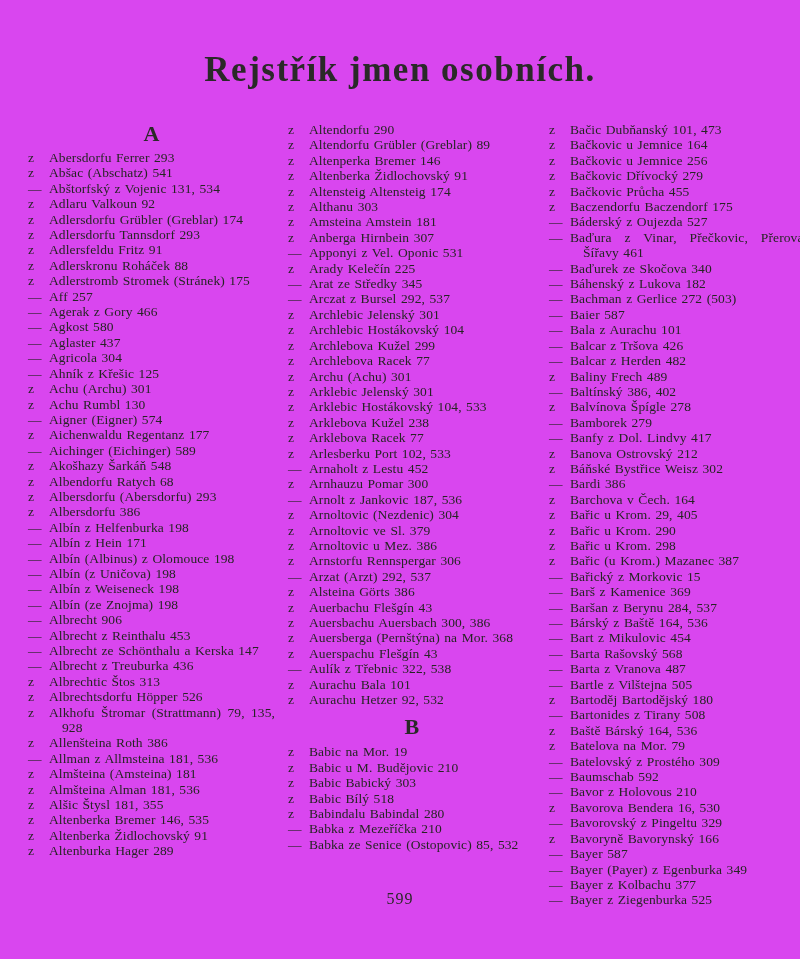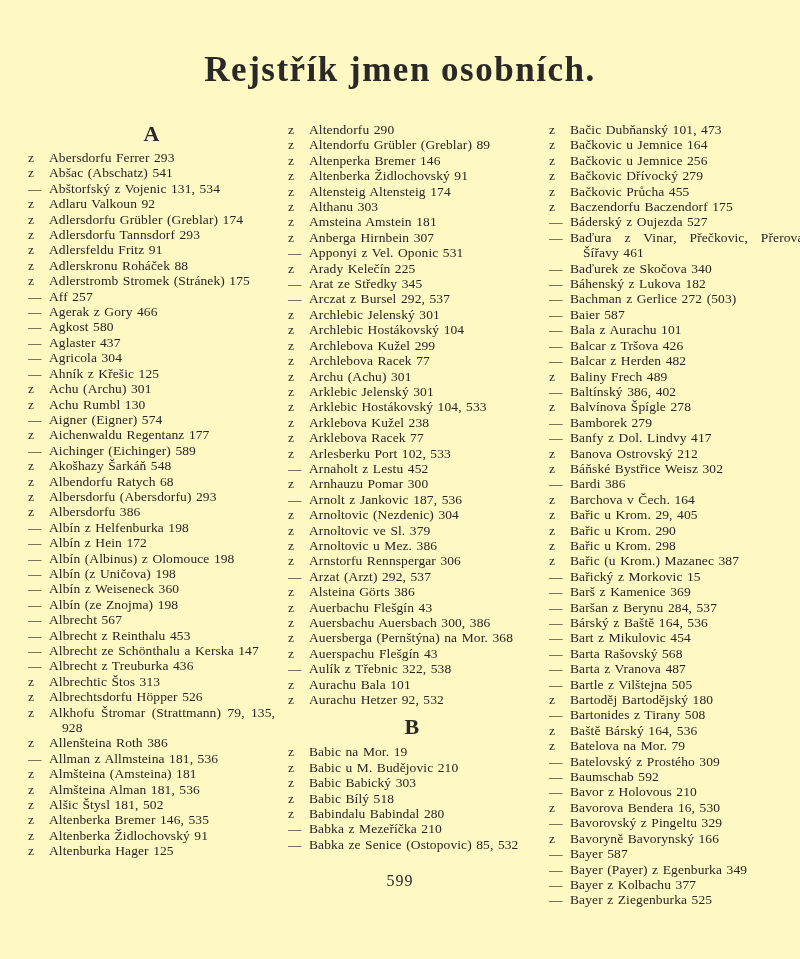--- a/index.html
+++ b/index.html
@@ -1,21 +1,21 @@
 <!DOCTYPE html>
 <html><head>
 <meta charset="utf-8">
 <style>
   html, body { margin: 0; padding: 0; background: #e8e8e6; }
   .page {
     position: relative;
     width: 800px;
     height: 959px;
     margin: 0 auto;
-    background: #fef9c3;
+    background: #d946ef;
     color: #262524;
     font-family: "Liberation Serif", "DejaVu Serif", serif;
     overflow: hidden;
   }
   .page-title {
     position: absolute;
     top: 50px;
     left: 0;
     width: 100%;
     text-align: center;
@@ -60,21 +60,21 @@
   }
   .entry-text {
     flex: 1 1 auto;
     text-align: justify;
     padding-left: 13px;
     text-indent: -13px;
     word-spacing: 1px;
   }
   .page-number {
     position: absolute;
-    top: 872px;
+    top: 890px;
     left: 0;
     width: 100%;
     text-align: center;
     font-size: 16px;
     letter-spacing: 1px;
     color: #2a2928;
   }
 </style>
 </head>
 <body>
@@ -180,41 +180,41 @@
         <div class="entry">
           <span class="prefix">z</span>
           <span class="entry-text">Albersdorfu 386</span>
         </div>
         <div class="entry">
           <span class="prefix">—</span>
           <span class="entry-text">Albín z Helfenburka 198</span>
         </div>
         <div class="entry">
           <span class="prefix">—</span>
-          <span class="entry-text">Albín z Hein 172</span>
+          <span class="entry-text">Albín z Hein 171</span>
         </div>
         <div class="entry">
           <span class="prefix">—</span>
           <span class="entry-text">Albín (Albinus) z Olomouce 198</span>
         </div>
         <div class="entry">
           <span class="prefix">—</span>
           <span class="entry-text">Albín (z Uničova) 198</span>
         </div>
         <div class="entry">
           <span class="prefix">—</span>
-          <span class="entry-text">Albín z Weiseneck 360</span>
+          <span class="entry-text">Albín z Weiseneck 198</span>
         </div>
         <div class="entry">
           <span class="prefix">—</span>
           <span class="entry-text">Albín (ze Znojma) 198</span>
         </div>
         <div class="entry">
           <span class="prefix">—</span>
-          <span class="entry-text">Albrecht 567</span>
+          <span class="entry-text">Albrecht 906</span>
         </div>
         <div class="entry">
           <span class="prefix">—</span>
           <span class="entry-text">Albrecht z Reinthalu 453</span>
         </div>
         <div class="entry">
           <span class="prefix">—</span>
           <span class="entry-text">Albrecht ze Schönthalu a Kerska 147</span>
         </div>
         <div class="entry">
@@ -244,33 +244,33 @@
         <div class="entry">
           <span class="prefix">z</span>
           <span class="entry-text">Almšteina (Amsteina) 181</span>
         </div>
         <div class="entry">
           <span class="prefix">z</span>
           <span class="entry-text">Almšteina Alman 181, 536</span>
         </div>
         <div class="entry">
           <span class="prefix">z</span>
-          <span class="entry-text">Alšic Štysl 181, 502</span>
+          <span class="entry-text">Alšic Štysl 181, 355</span>
         </div>
         <div class="entry">
           <span class="prefix">z</span>
           <span class="entry-text">Altenberka Bremer 146, 535</span>
         </div>
         <div class="entry">
           <span class="prefix">z</span>
           <span class="entry-text">Altenberka Židlochovský 91</span>
         </div>
         <div class="entry">
           <span class="prefix">z</span>
-          <span class="entry-text">Altenburka Hager 125</span>
+          <span class="entry-text">Altenburka Hager 289</span>
         </div>
       </div>
       <div class="column column-2">
         <div class="entry">
           <span class="prefix">z</span>
           <span class="entry-text">Altendorfu 290</span>
         </div>
         <div class="entry">
           <span class="prefix">z</span>
           <span class="entry-text">Altendorfu Grübler (Greblar) 89</span>

